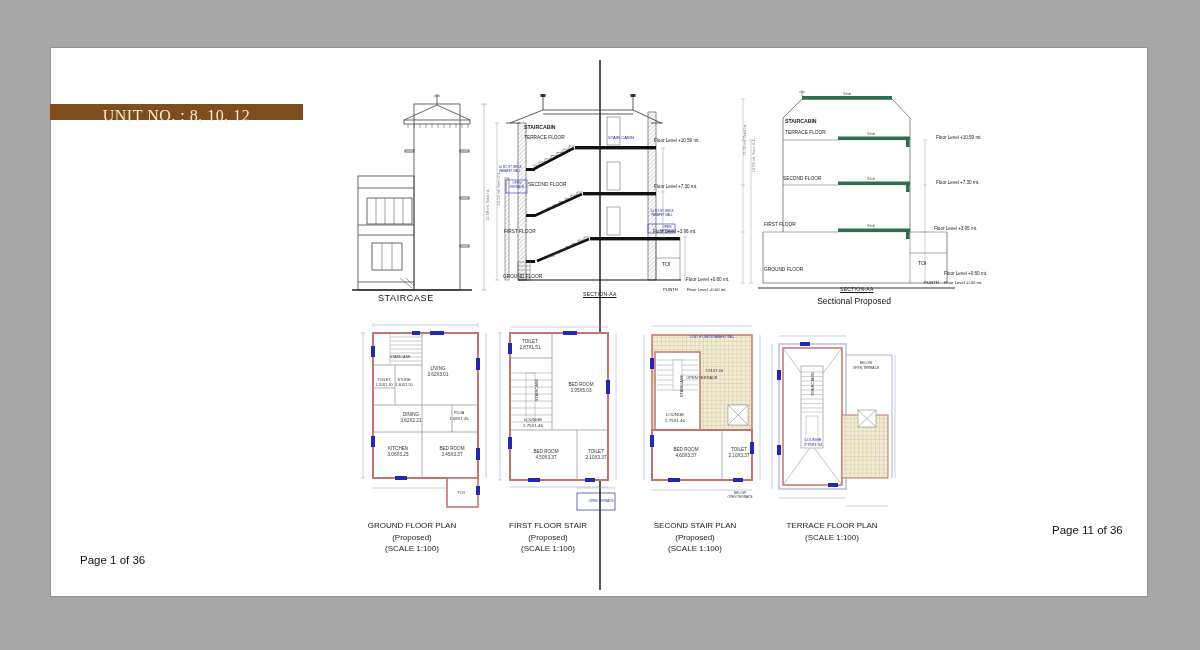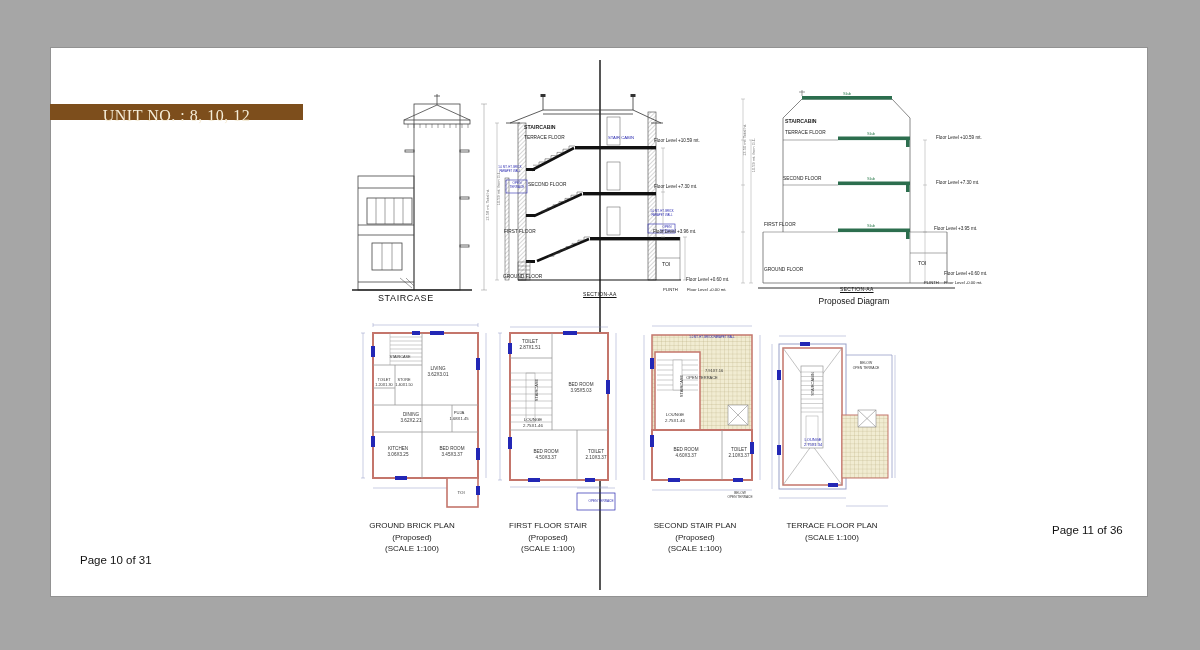--- a/index.html
+++ b/index.html
@@ -161,21 +161,21 @@
   <div class="rlbl green" style="left:871px;top:223px;font-size:4px">Slab</div>
   <div class="lvl" style="left:936px;top:135px">Floor Level +10.59 mt.</div>
   <div class="lvl" style="left:936px;top:180px">Floor Level +7.30 mt.</div>
   <div class="lvl" style="left:934px;top:226px">Floor Level +3.95 mt.</div>
   <div class="lvl" style="left:944px;top:271px">Floor Level +0.60 mt.</div>
   <div class="lvl" style="left:924px;top:280px;font-size:4.2px">PLINTH</div>
   <div class="lvl" style="left:944px;top:280px;font-size:4.2px">Floor Level -0.00 mt.</div>
   <div class="vlbl" style="left:744px;top:140px;color:#777">13.50 mt. Total ht.</div>
   <div class="vlbl" style="left:753px;top:155px;color:#777">10.59 mt. from G.L.</div>
   <div class="sec-cap" style="left:840px;top:286px">SECTION-AA</div>
-  <div class="rlbl" style="left:854px;top:296px;font-size:8.5px;color:#111">Proposed Diagram</div>
+  <div class="rlbl" style="left:854px;top:296px;font-size:8.5px;color:#111">Sectional Proposed</div>
 
   <svg style="left:355px;top:320px" width="135" height="195" viewBox="0 0 135 195">
     <path d="M8,13 V158 M18,5 H123 M18,168 H123 M131,13 V158 M6,13 h4 M6,158 h4 M18,3 v4 M123,3 v4" stroke="#8890c0" stroke-width="0.45" fill="none"></path>
     <rect x="18" y="13" width="105" height="145" fill="#fff" stroke="#c4756b" stroke-width="2"></rect>
     <rect x="92" y="158" width="31" height="29" fill="#fff" stroke="#c4756b" stroke-width="1.6"></rect>
     <path d="M67,13 V112 M18,85 H123 M18,112 H123 M97,85 V112 M67,112 V158 M18,45 H67 M40,45 V85 M18,68 H40" stroke="#999" stroke-width="0.8" fill="none"></path>
     <path d="M35,13 V45 M35,17 H67 M35,21 H67 M35,25 H67 M35,29 H67 M35,33 H67 M35,37 H67 M35,41 H67" stroke="#999" stroke-width="0.5" fill="none"></path>
     <g fill="#2327b5">
       <rect x="75" y="11" width="14" height="4"></rect>
       <rect x="57" y="11" width="8" height="4"></rect>
@@ -330,28 +330,28 @@
     </g>
   </svg>
   <div class="vlbl" style="left:812px;top:384px">STAIRCABIN</div>
   <div class="rlbl blue" style="left:813px;top:437px;font-size:4px">
     <div>LOUNGE</div>
     <div>2.75X1.34</div>
   </div>
   <div class="rlbl pre" style="left:866px;top:361px;font-size:3.4px">BELOW
 OPEN TERRACE</div>
 
-  <div class="cap" style="left:412px;top:520px">GROUND BRICK PLAN
+  <div class="cap" style="left:412px;top:520px">GROUND FLOOR PLAN
 (Proposed)
 (SCALE 1:100)</div>
   <div class="cap" style="left:548px;top:520px">FIRST FLOOR STAIR
 (Proposed)
 (SCALE 1:100)</div>
   <div class="cap" style="left:695px;top:520px">SECOND STAIR PLAN
 (Proposed)
 (SCALE 1:100)</div>
   <div class="cap" style="left:832px;top:520px">TERRACE FLOOR PLAN
 (SCALE 1:100)</div>
 
-  <div class="footer" style="left:80px;top:554px">Page 10 of 31</div>
+  <div class="footer" style="left:80px;top:554px">Page 1 of 36</div>
   <div class="footer" style="left:1052px;top:524px">Page 11 of 36</div>
 
 </div>
 
 </body></html>

